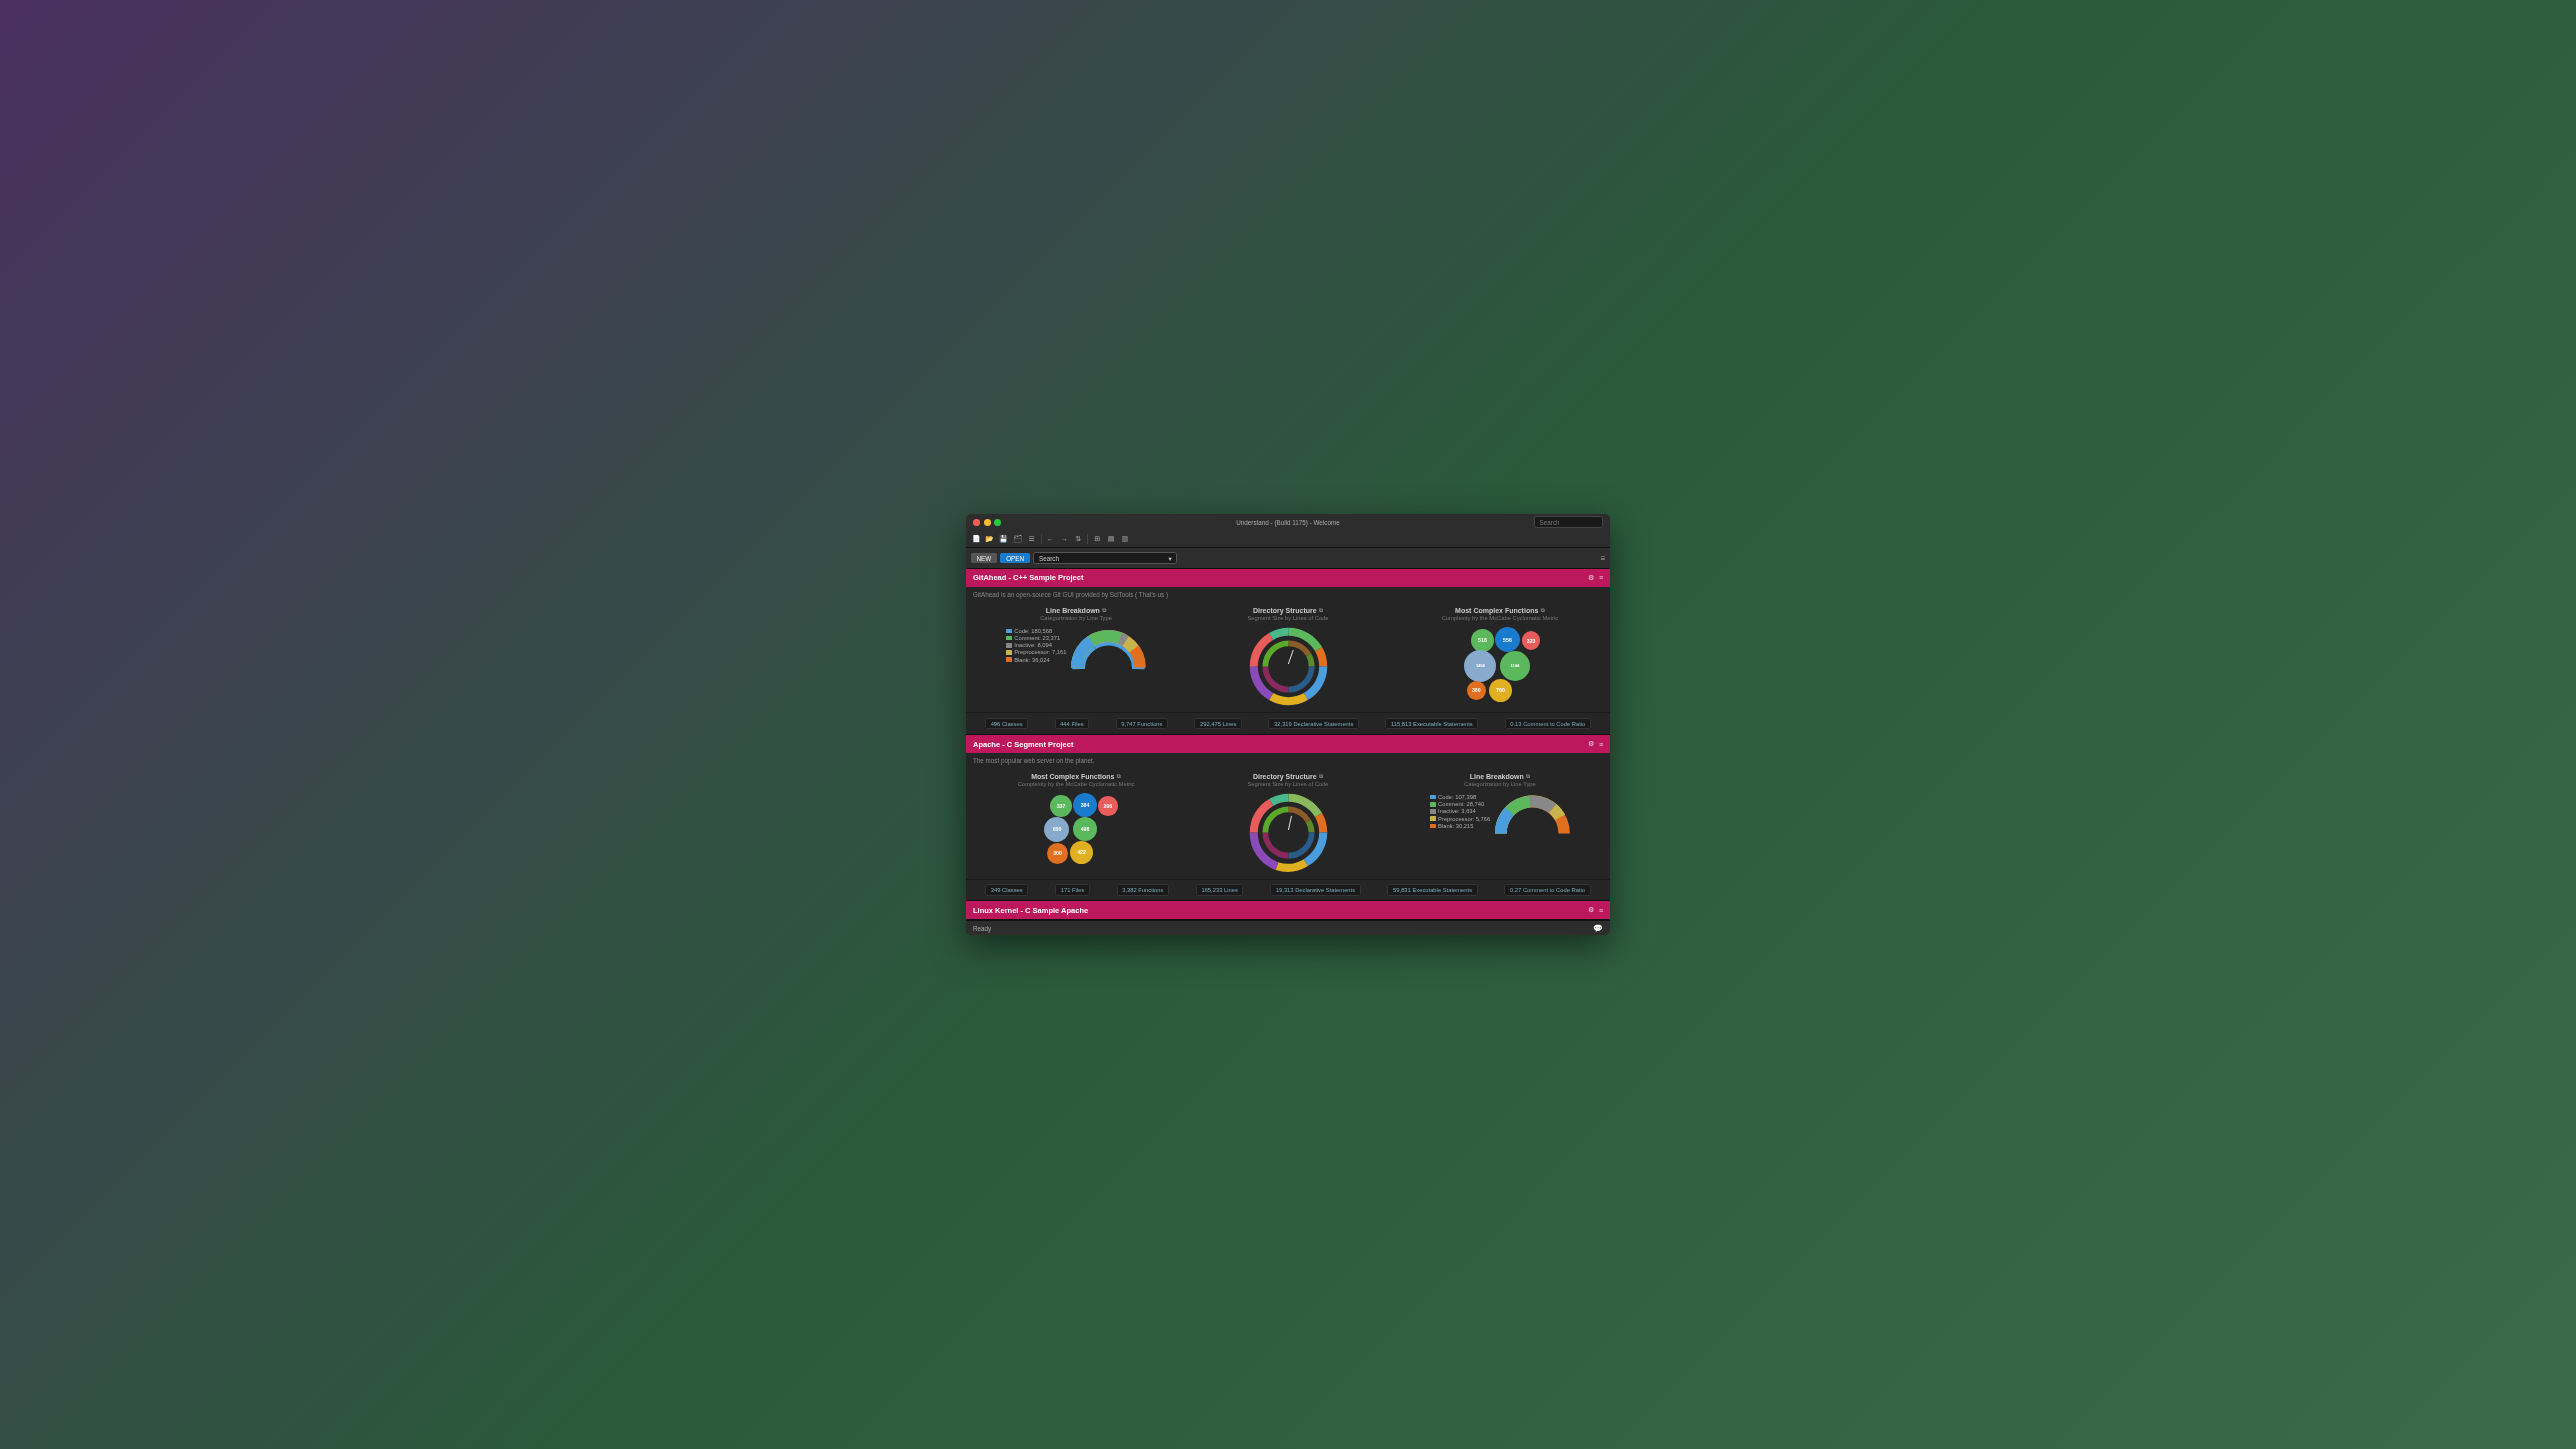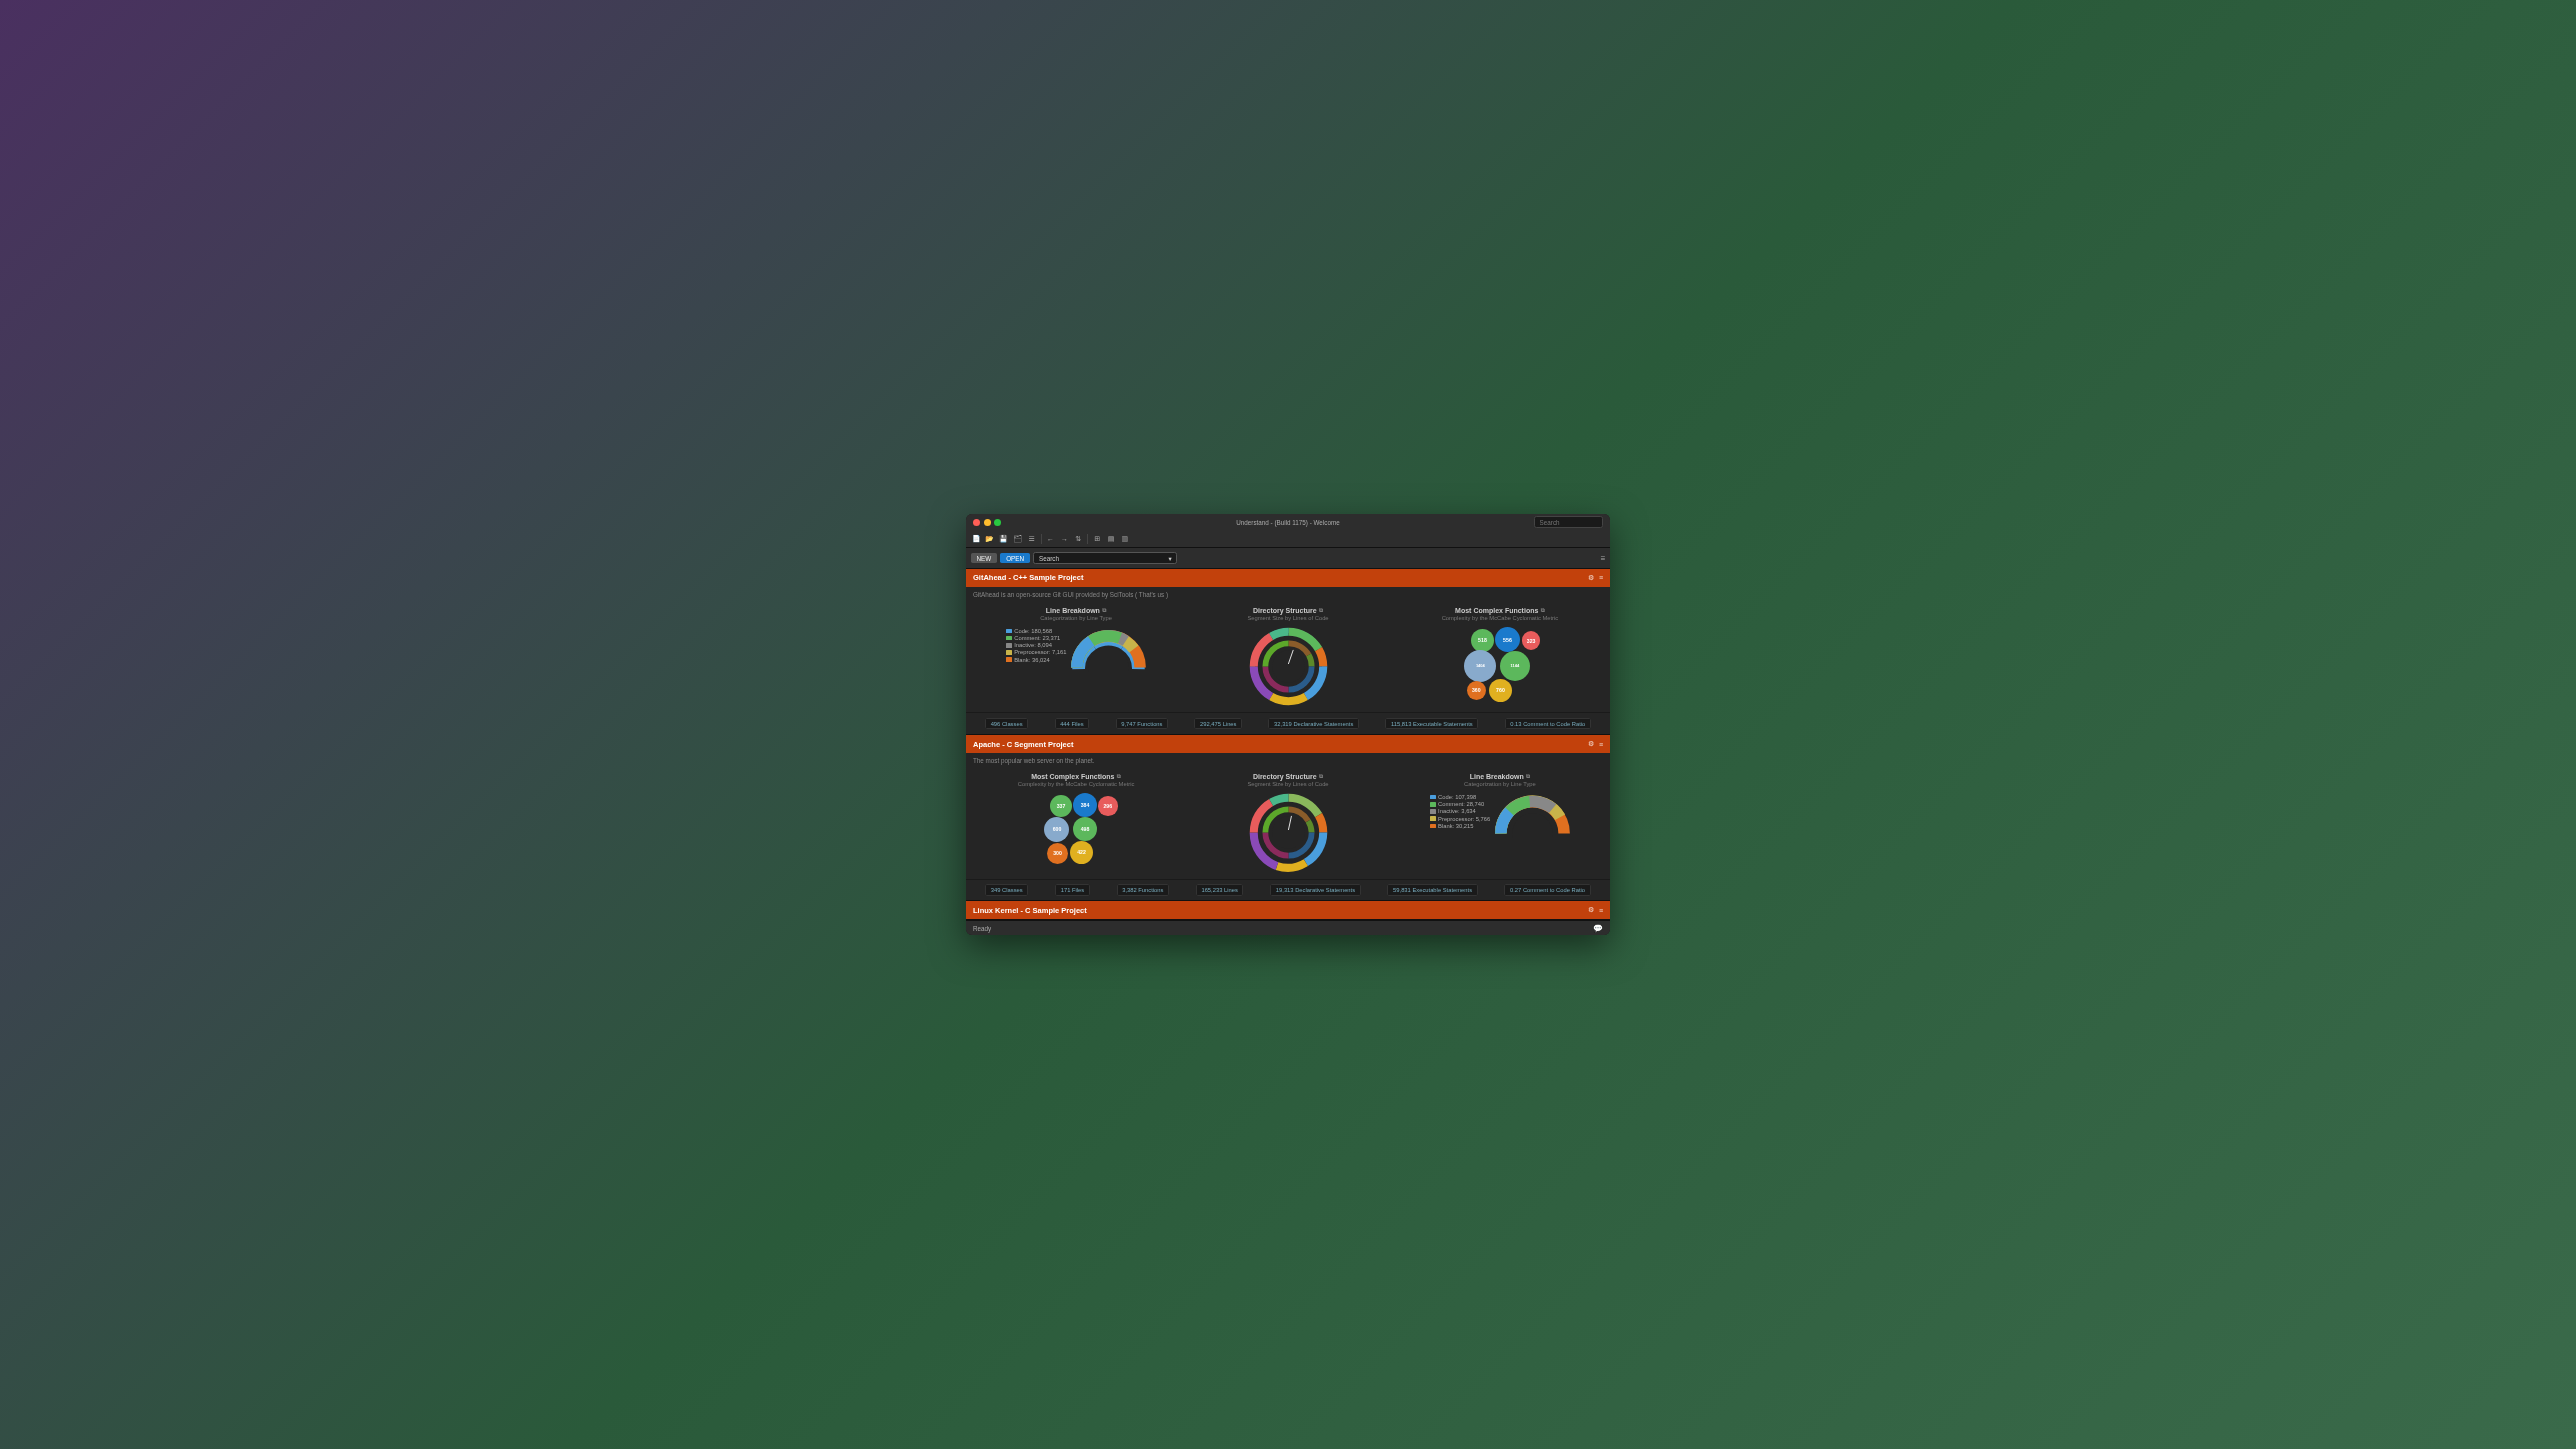--- a/index.html
+++ b/index.html
@@ -144,21 +144,21 @@
       overflow-y: auto;
       max-height: calc(100vh - 81px);
     }
 
     
     .project-card {
       margin: 0;
       border-bottom: 1.2px solid #111;
     }
     .project-header {
-      background: #c2410c;
+      background: #be185d;
       padding: 4.6px 7px;
       display: flex;
       align-items: center;
       justify-content: space-between;
     }
     .project-title {
       color: #fff;
       font-size: 7.5px;
       font-weight: 600;
     }
@@ -573,21 +573,21 @@
         <span class="stat-badge">3,382 Functions</span>
         <span class="stat-badge">165,233 Lines</span>
         <span class="stat-badge">19,313 Declarative Statements</span>
         <span class="stat-badge">59,831 Executable Statements</span>
         <span class="stat-badge">0.27 Comment to Code Ratio</span>
       </div>
     </div>
 
     <div class="project-card">
       <div class="project-header">
-        <span class="project-title">Linux Kernel - C Sample Project</span>
+        <span class="project-title">Linux Kernel - C Sample Apache</span>
         <div class="project-header-icons">
           <span class="project-header-icon">⚙</span>
           <span class="project-header-icon">≡</span>
         </div>
       </div>
     </div>
 
   </div>
 
   <div class="status-bar">

